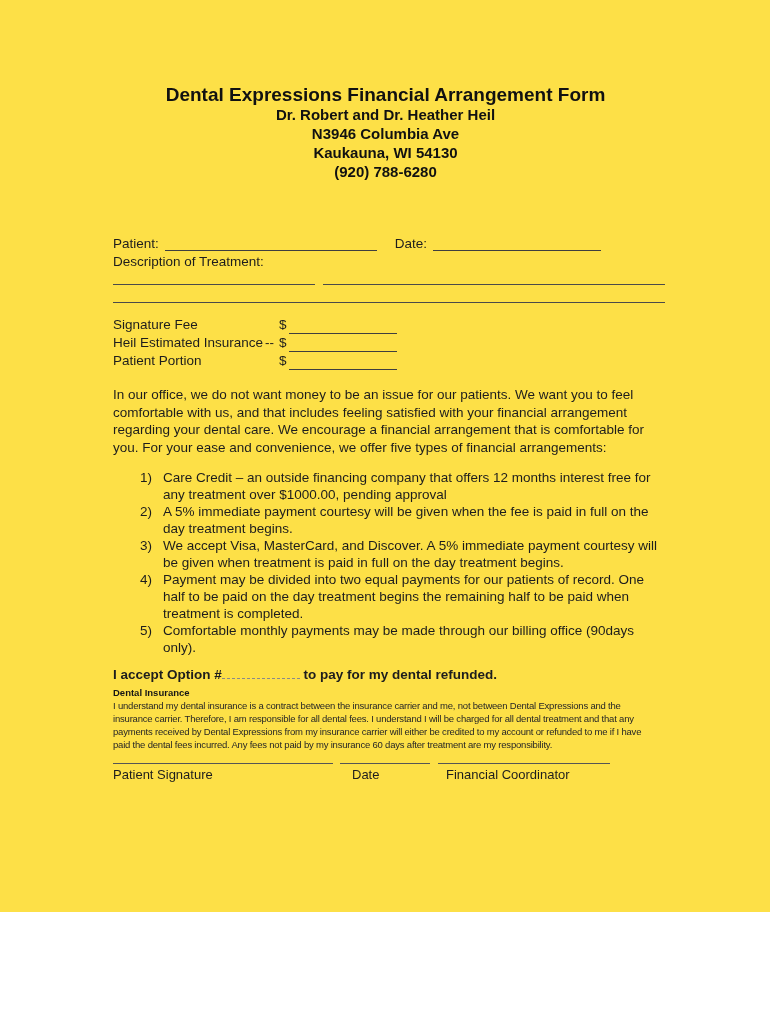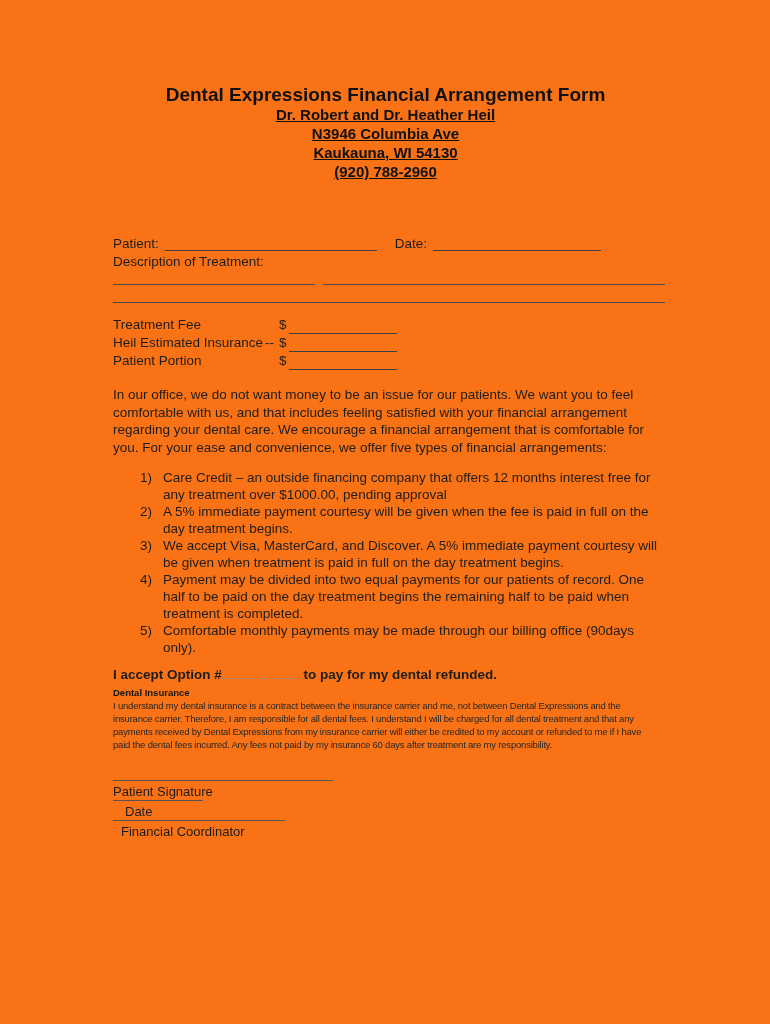--- a/index.html
+++ b/index.html
@@ -1,23 +1,23 @@
 <!DOCTYPE html>
 <html><head>
 <meta charset="utf-8">
 <style>
   html, body { margin:0; padding:0; background:#ffffff; }
   .page {
-    position:relative; width:770px; height:1024px; background:#f97316;
+    position:relative; width:770px; height:912px; background:#fde047;
     font-family:"Liberation Sans", sans-serif; font-size:13.5px; line-height:17.5px;
     color:#1d1d1d; box-sizing:border-box; padding:84px 112px 0 113px; overflow:hidden;
   }
   
   .title { font-size:19px; line-height:21px; font-weight:bold; text-align:center; margin:0; color:#111; }
-  .sub   { font-size:15px; line-height:19px; font-weight:bold; text-align:center; color:#111;text-decoration:underline; }
+  .sub   { font-size:15px; line-height:19px; font-weight:bold; text-align:center; color:#111; }
   
   .fill-line { display:inline-block; border-bottom:1px solid #3f3f3f; height:14px; vertical-align:baseline; }
   .patient-row { margin-top:54px; display:flex; align-items:center; white-space:nowrap; }
   .patient-line { width:212px; margin-left:6px; }
   .date-label { margin-left:18px; }
   .date-line { width:168px; margin-left:6px; }
   
   .rule-split { display:flex; gap:8px; margin-top:14px; margin-right:-7px; }
   .rule-seg { border-top:1.5px solid #4a4a4a; height:0; }
   .rule-seg.a { width:202px; }
@@ -35,59 +35,59 @@
   .options { margin-top:13px; line-height:17px; }
   .option { display:flex; }
   .option-num { width:23px; margin-left:27px; flex:none; }
   .option-text { flex:1; }
   .accept-row { margin-top:10px; font-weight:bold; white-space:nowrap; }
   .accept-line { display:inline-block; width:78px; border-bottom:1px dashed #8a8a8a; height:12px; }
   
   .ins-heading { margin-top:2px; font-size:9.5px; line-height:13px; font-weight:bold; color:#161616; }
   .ins-body { font-size:9.5px; line-height:13px; letter-spacing:-0.2px; color:#262626; }
   
-  .sig-row { margin-top:29px; display:flex;flex-direction:column; }
+  .sig-row { margin-top:12px; display:flex; }
   .sig-line { border-top:1px solid #555; height:0; margin-bottom:3px; }
   .sig-col.s1 { width:220px; margin-right:7px; }
   .sig-col.s2 { width:90px; margin-right:8px; }
   .sig-col.s3 { width:172px; }
   .sig-label { font-size:13px; line-height:16px; }
   .sig-col.s2 .sig-label { padding-left:12px; }
   .sig-col.s3 .sig-label { padding-left:8px; }
 </style>
 </head>
 <body>
 
 <div class="page">
 
   <div>
     <h1 class="title">Dental Expressions Financial Arrangement Form</h1>
     <div class="sub">Dr. Robert and Dr. Heather Heil</div>
     <div class="sub">N3946 Columbia Ave</div>
     <div class="sub">Kaukauna, WI 54130</div>
-    <div class="sub">(920) 788-2960</div>
+    <div class="sub">(920) 788-6280</div>
   </div>
 
   <div class="patient-row">
     <span>Patient:</span>
     <span class="fill-line patient-line"></span>
     <span class="date-label">Date:</span>
     <span class="fill-line date-line"></span>
   </div>
 
   <div>Description of Treatment:</div>
   <div class="rule-split">
     <div class="rule-seg a"></div>
     <div class="rule-seg b"></div>
   </div>
   <div class="rule-full"></div>
 
   <div class="fee-block">
     <div class="fee-row">
-      <span class="fee-label">Treatment Fee</span>
+      <span class="fee-label">Signature Fee</span>
       <span class="fee-op"></span>
       <span>$</span>
       <span class="fill-line fee-line"></span>
     </div>
     <div class="fee-row">
       <span class="fee-label">Heil Estimated Insurance</span>
       <span class="fee-op">--</span>
       <span>$</span>
       <span class="fill-line fee-line"></span>
       <span class="fee-note"></span>

